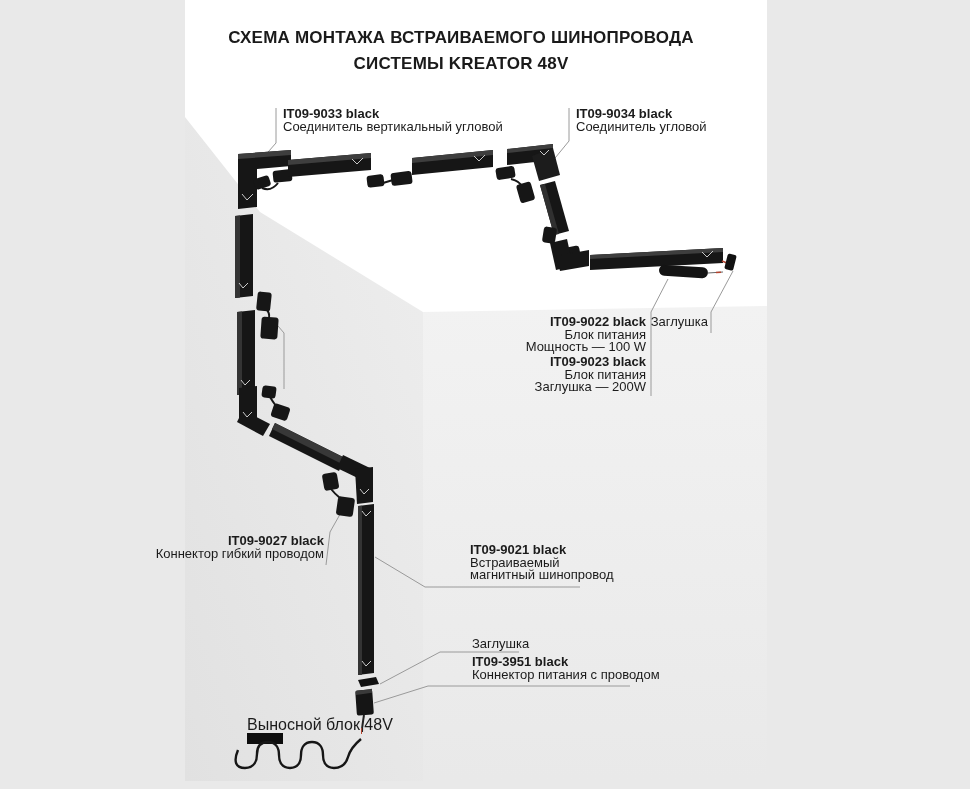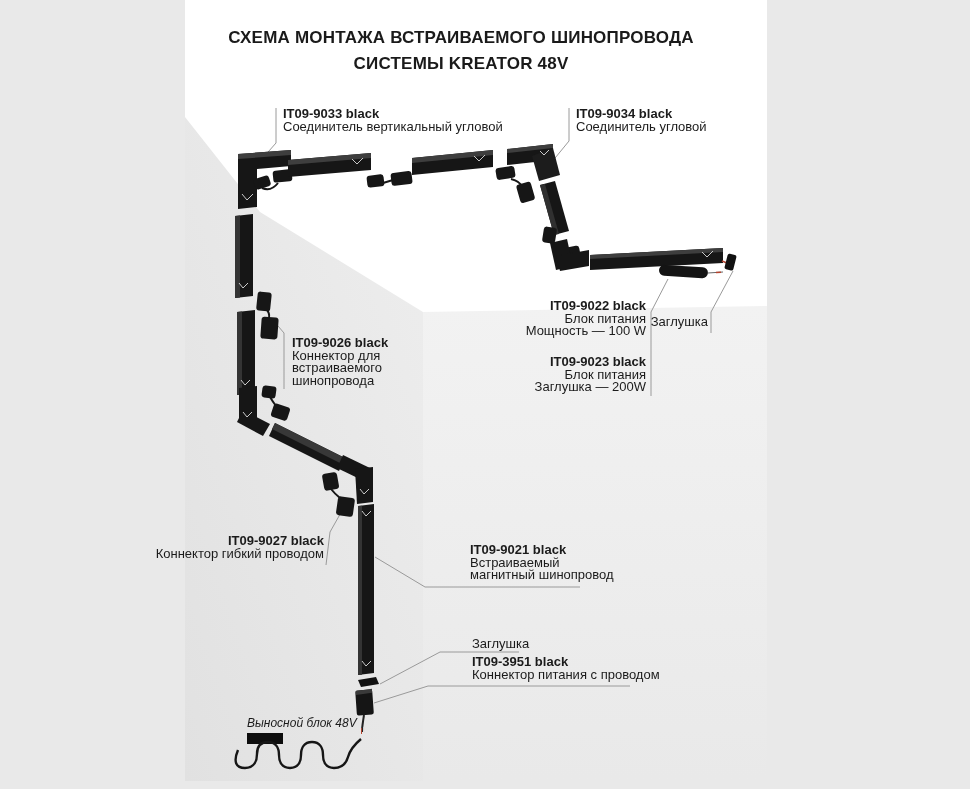--- a/index.html
+++ b/index.html
@@ -4,21 +4,21 @@
 <style>
   html,body{margin:0;padding:0;background:#e9e9e9;}
   #stage{position:relative;width:970px;height:789px;overflow:hidden;
          font-family:"Liberation Sans",sans-serif;background:#e9e9e9;}
   #scene-svg{position:absolute;left:0;top:0;}
   .title{position:absolute;left:185px;top:25px;width:552px;text-align:center;
          font-size:17px;line-height:26px;font-weight:700;color:#1a1a1a;letter-spacing:.2px;}
   .lbl{position:absolute;font-size:13px;line-height:12.6px;color:#1b1b1b;white-space:nowrap;}
   .lbl .code{font-weight:700;}
   .r{text-align:right;}
-  .remote{position:absolute;font-size:12px;font-weight:400;color:#1b1b1b;white-space:nowrap;font-style:italic;}
+  .remote{position:absolute;font-size:16px;font-weight:400;color:#1b1b1b;white-space:nowrap;}
 </style>
 </head>
 <body>
 
 <div id="stage">
 
   <svg id="scene-svg" width="970" height="789" viewBox="0 0 970 789">
     <defs>
       <linearGradient id="gA" x1="1" y1="0" x2="0" y2="1">
         <stop offset="0" stop-color="#eeeeee"></stop>
@@ -208,28 +208,22 @@
   <div class="lbl" style="left:283px;top:108px;">
     <div class="code">IT09-9033 black</div>
     <div>Соединитель вертикальный угловой</div>
   </div>
 
   <div class="lbl" style="left:576px;top:108px;">
     <div class="code">IT09-9034 black</div>
     <div>Соединитель угловой</div>
   </div>
 
-  <div class="lbl" style="left:292px;top:337px;">
-    <div class="code">IT09-9026 black</div>
-    <div>Коннектор  для</div>
-    <div>встраиваемого</div>
-    <div>шинопровода</div>
-  </div>
-
-  <div class="lbl r" style="right:324px;top:300px;">
+
+  <div class="lbl r" style="right:324px;top:316px;">
     <div class="code">IT09-9022 black</div>
     <div>Блок питания</div>
     <div>Мощность — 100 W</div>
   </div>
 
   <div class="lbl r" style="right:324px;top:356px;">
     <div class="code">IT09-9023 black</div>
     <div>Блок питания</div>
     <div>Заглушка — 200W</div>
   </div>

